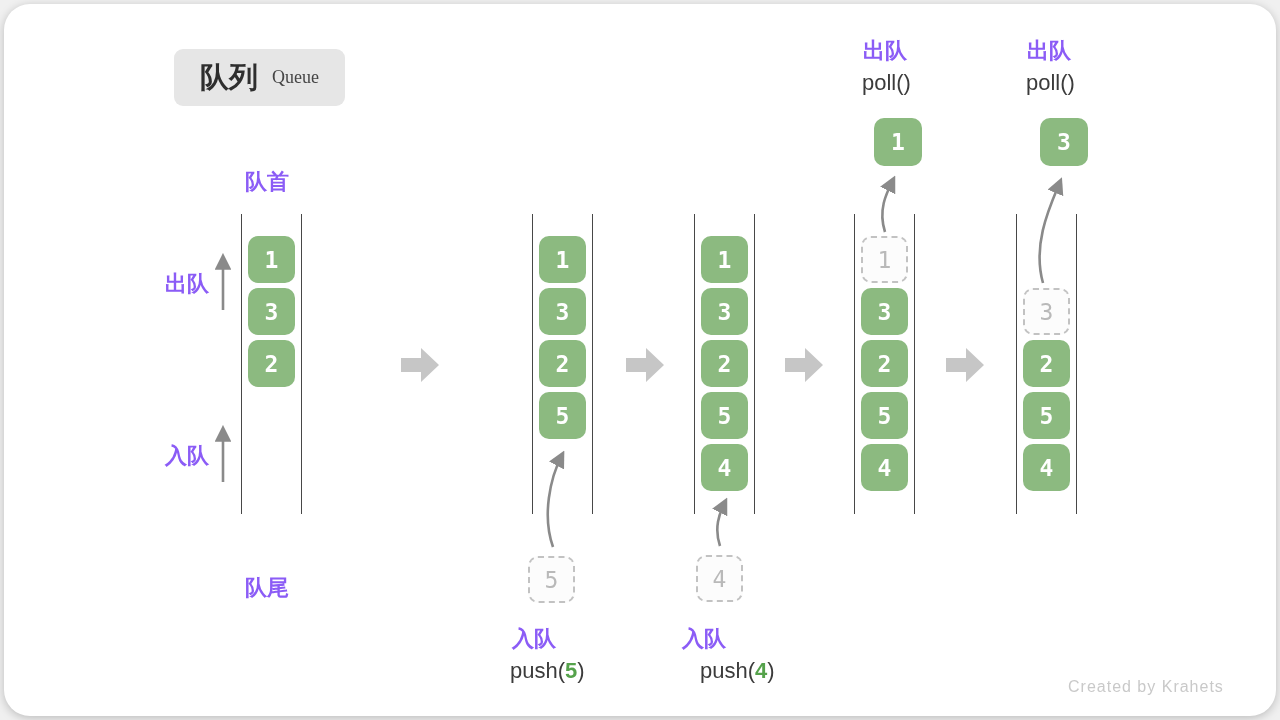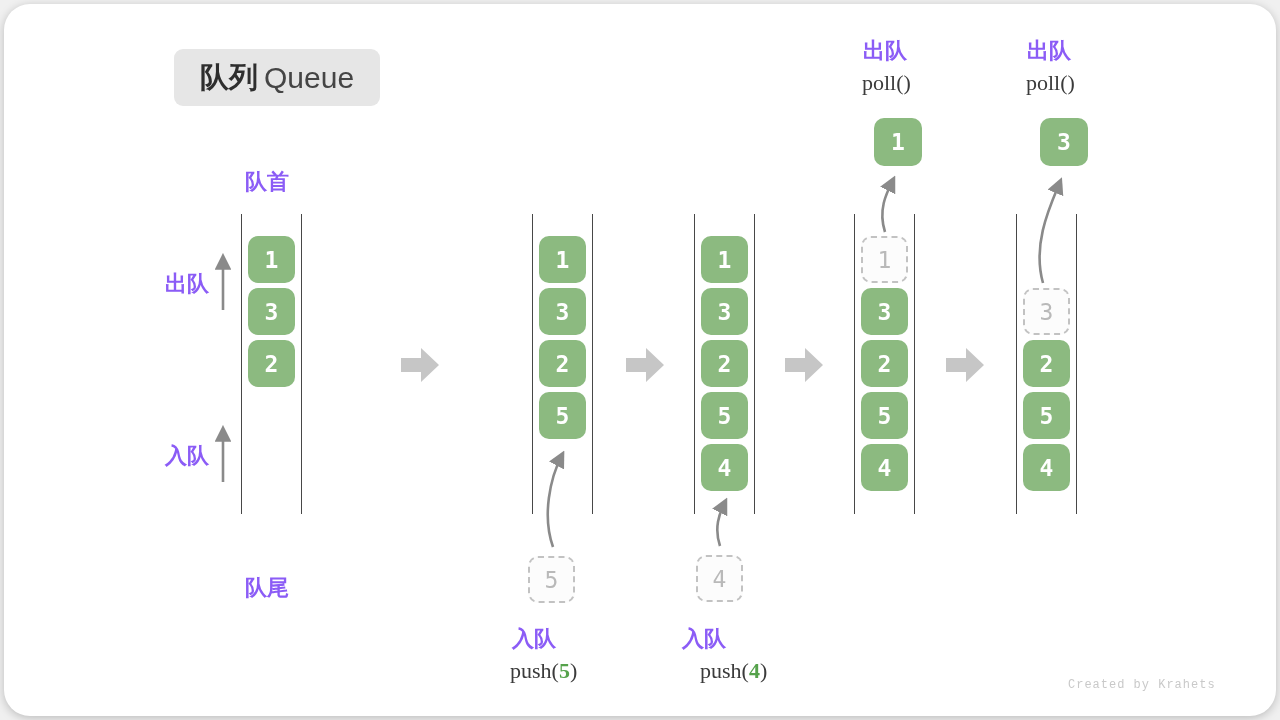--- a/index.html
+++ b/index.html
@@ -8,31 +8,31 @@
     position:absolute; left:4px; top:4px; width:1272px; height:712px;
     background:#ffffff; border-radius:26px;
     box-shadow:0 2px 10px rgba(0,0,0,.22);
     overflow:hidden;
   }
 
   
   .badge {
     position:absolute; left:170px; top:45px; height:57px;
     background:#e6e6e6; border-radius:9px;
-    display:flex; align-items:center; padding:0 26px; gap:6px;
+    display:flex; align-items:center; padding:0 26px; gap:14px;
   }
   .badge .zh { font-size:29px; font-weight:700; color:#2e2e2e; }
-  .badge .en { font-size:30px; color:#454545; font-family:Liberation Sans, sans-serif; }
+  .badge .en { font-size:18px; color:#454545; font-family:Liberation Serif, serif; }
 
   
   .lbl { position:absolute; font-size:22px; font-weight:700; color:#8b5cf6; white-space:nowrap; }
   .lbl.light { font-weight:600; }
 
   
-  .code { position:absolute; font-family:Liberation Serif, serif; font-size:22px; color:#3b3b3b; white-space:nowrap; }
+  .code { position:absolute; font-family:Liberation Sans, sans-serif; font-size:22px; color:#3b3b3b; white-space:nowrap; }
   .code .num { color:#55a24b; font-weight:700; }
 
   
   .wall {
     position:absolute; top:210px; height:300px; width:61px;
     border-left:1.6px solid #474747; border-right:1.6px solid #474747;
   }
 
   
   .box {
@@ -43,22 +43,22 @@
     font-size:23px; font-weight:600;
   }
   .box.dashed {
     background:#fcfcfc; border:2px dashed #c2c2c2; color:#b9b9b9;
     font-weight:500;
   }
 
   svg.overlay { position:absolute; left:0; top:0; pointer-events:none; }
 
   .watermark {
-    position:absolute; left:1064px; top:674px; font-size:12px; letter-spacing:1px;
-    color:#c9c9c9; font-family:Liberation Mono, monospace;
+    position:absolute; left:1064px; top:674px; font-size:16px; letter-spacing:1px;
+    color:#c9c9c9; font-family:Liberation Sans, sans-serif;
   }
 </style>
 </head>
 <body>
 
 <div class="card">
 
   <div class="badge">
     <span class="zh">队列</span>
     <span class="en">Queue</span>

